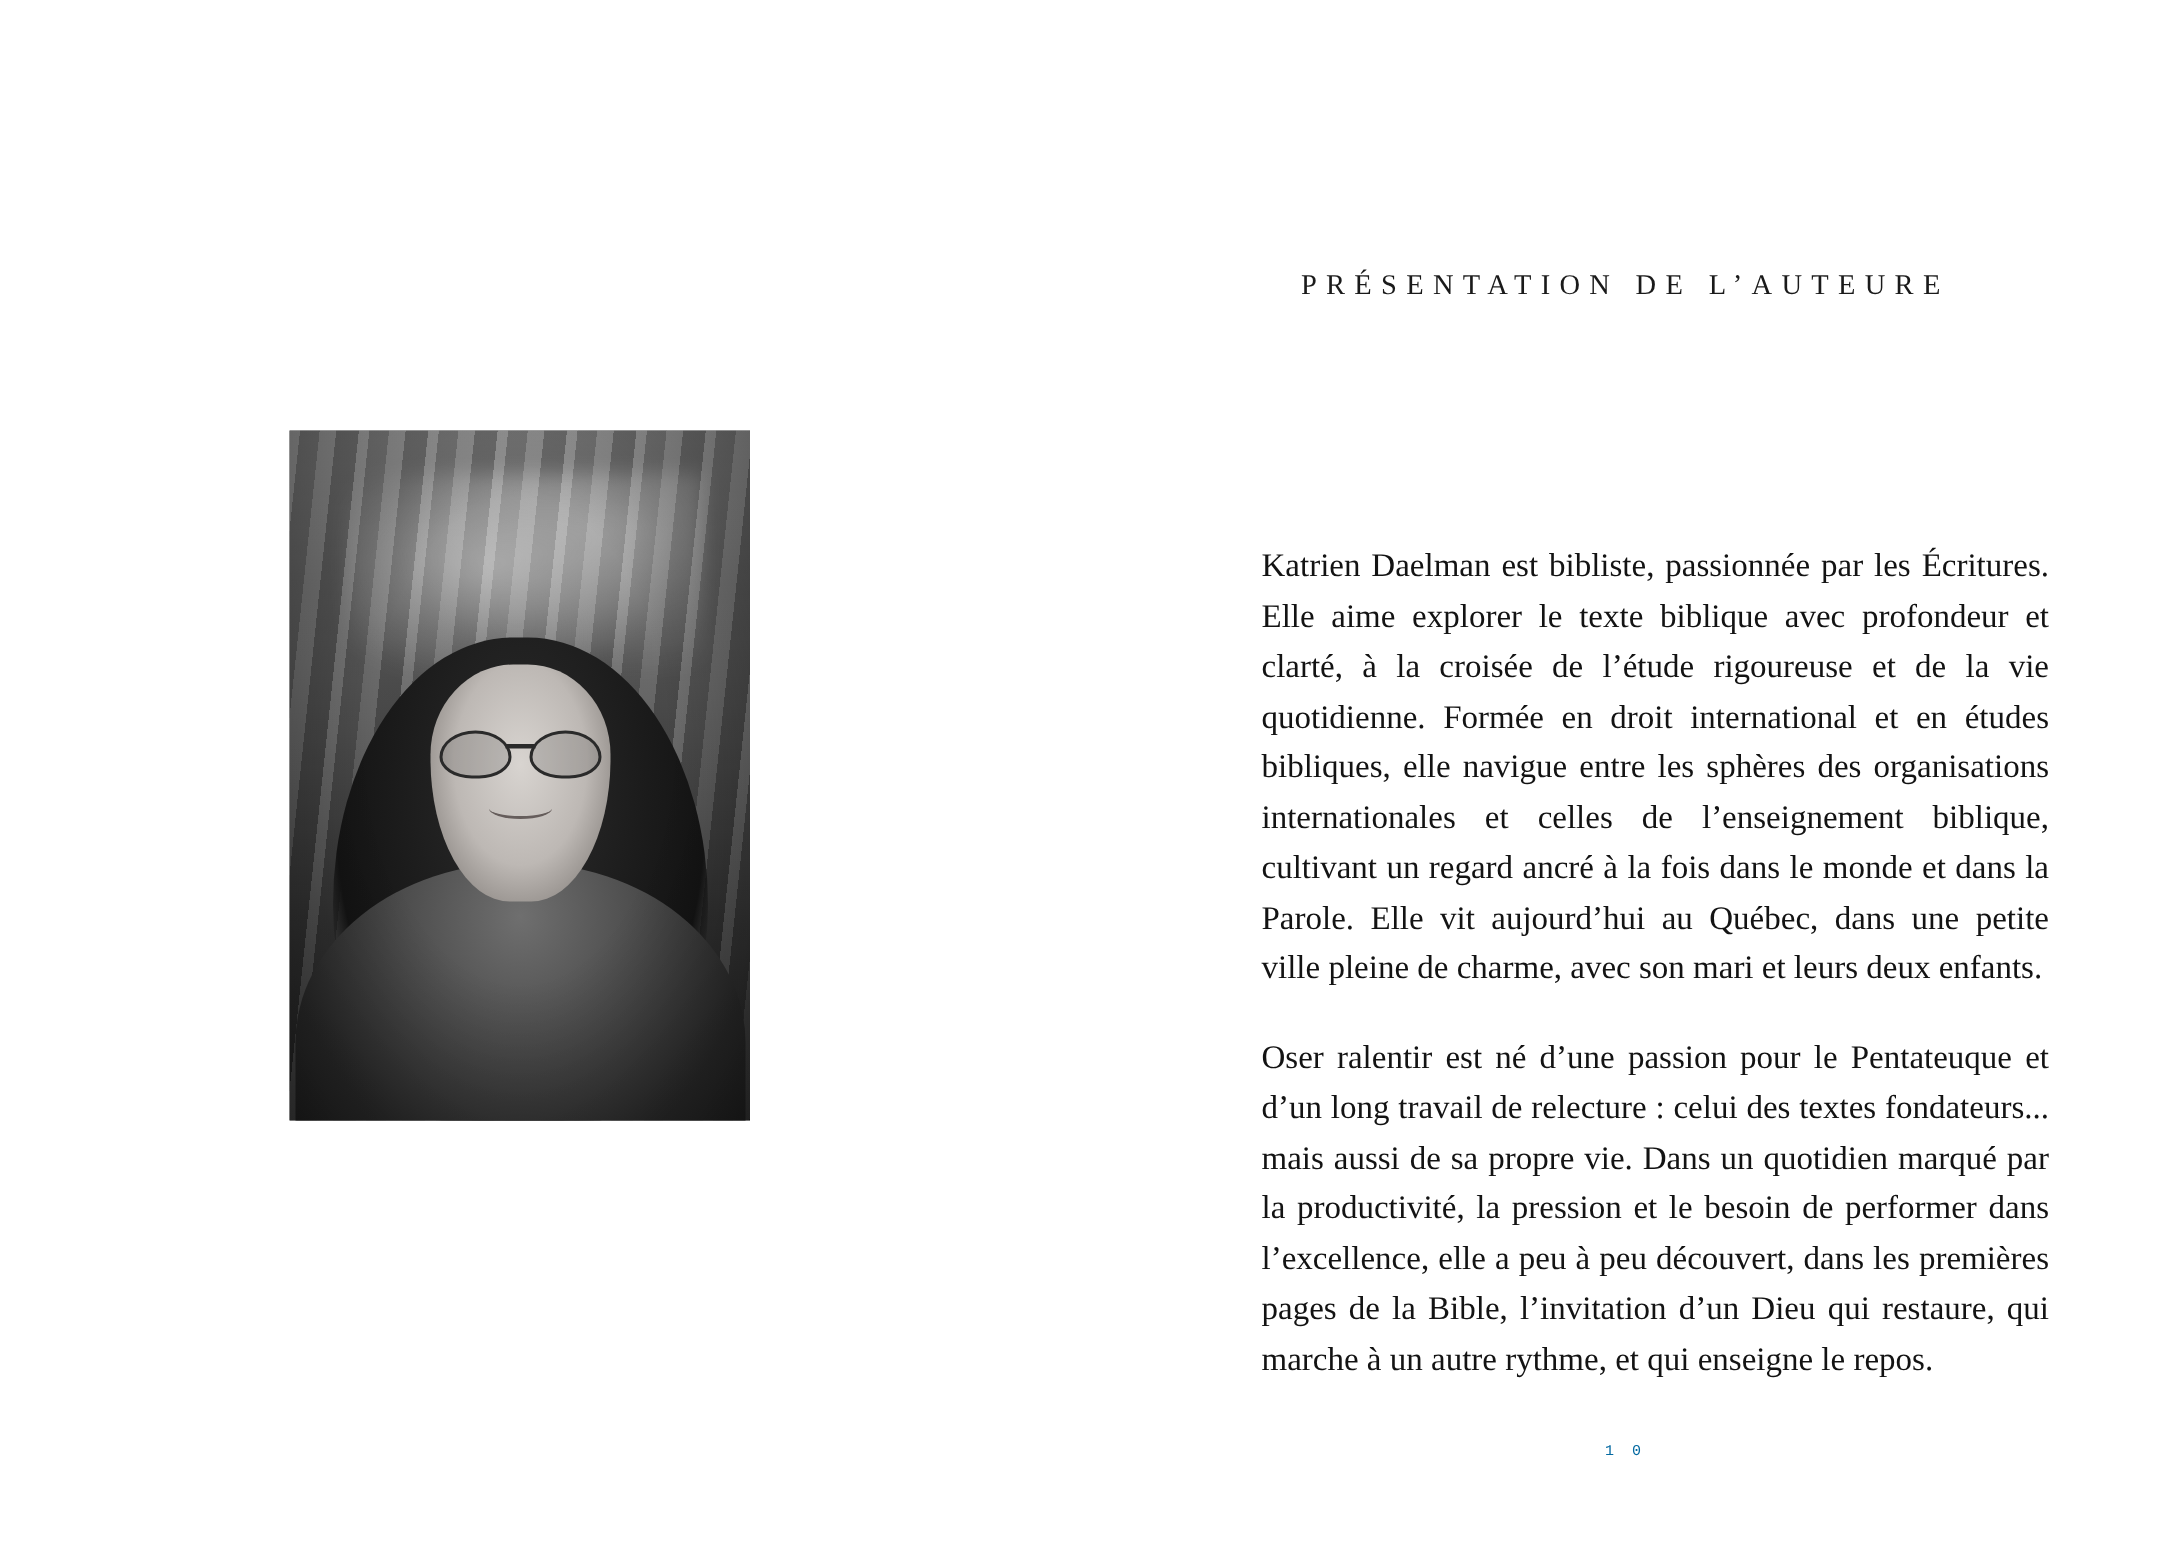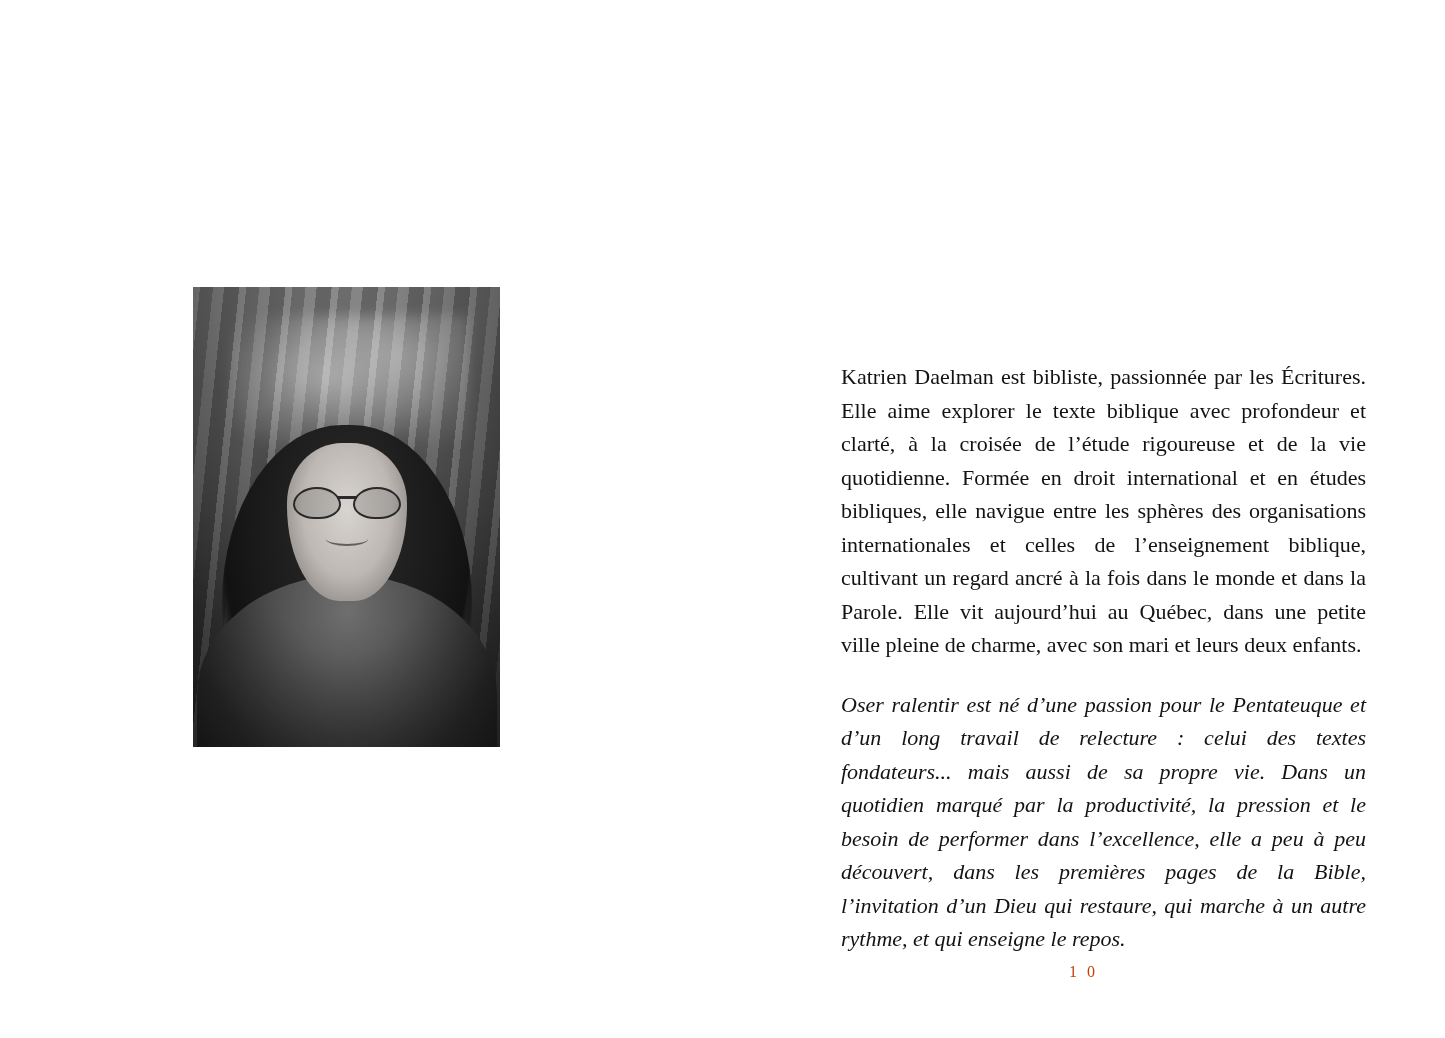--- a/index.html
+++ b/index.html
@@ -172,32 +172,32 @@
 
   .body-col p {
     margin: 0 0 26px 0;
     font-size: 22px;
     line-height: 33.5px;
     text-align: justify;
     text-justify: inter-word;
     color: #131313;
     font-family: "Liberation Serif", serif;
   }
-  .body-col p:last-child { margin-bottom: 16px; font-style: italic; }
+  .body-col p:last-child { margin-bottom: 16px; }
 
   .folio {
     position: absolute;
     left: 0;
     right: 0;
     top: 963px;
     text-align: center;
-    font-size: 16px;
+    font-size: 10px;
     letter-spacing: 3px;
-    color: #c2410c;
-    font-family: Liberation Serif, serif;
+    color: #0369a1;
+    font-family: Liberation Mono, monospace;
   }
 </style>
 </head>
 <body>
 
 <div class="spread">
 
   <div class="page-left">
     <div class="portrait-frame">
       <div class="portrait-bg"></div>
@@ -210,20 +210,21 @@
         <span class="bridge"></span>
         <span class="lens right"></span>
       </div>
       <div class="portrait-mouth"></div>
       <div class="portrait-vignette"></div>
     </div>
   </div>
 
   <div class="page-right">
 
+    <div class="section-title">PRÉSENTATION DE L’AUTEURE</div>
 
     <div class="body-col">
       <p>Katrien Daelman est bibliste, passionnée par les Écritures. Elle aime explorer le texte biblique avec profondeur et clarté, à la croisée de l’étude rigoureuse et de la vie quotidienne. Formée en droit international et en études bibliques, elle navigue entre les sphères des organisations internationales et celles de l’enseignement biblique, cultivant un regard ancré à la fois dans le monde et dans la Parole. Elle vit aujourd’hui au Québec, dans une petite ville pleine de charme, avec son mari et leurs deux enfants.</p>
       <p>Oser ralentir est né d’une passion pour le Pentateuque et d’un long travail de relecture : celui des textes fondateurs... mais aussi de sa propre vie. Dans un quotidien marqué par la productivité, la pression et le besoin de performer dans l’excellence, elle a peu à peu découvert, dans les premières pages de la Bible, l’invitation d’un Dieu qui restaure, qui marche à un autre rythme, et qui enseigne le repos.</p>
     </div>
 
     <div class="folio">1 0</div>
   </div>
 
 </div>

